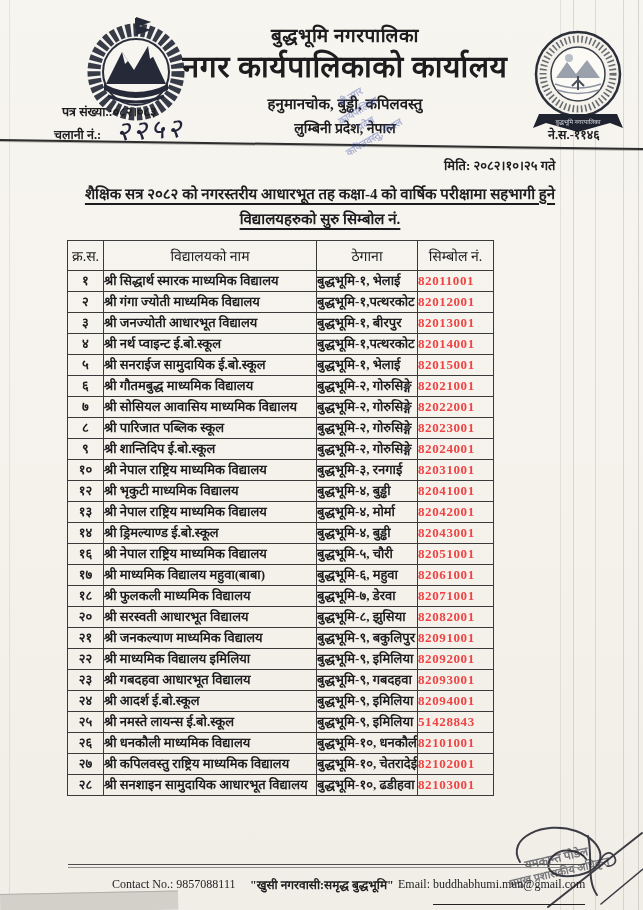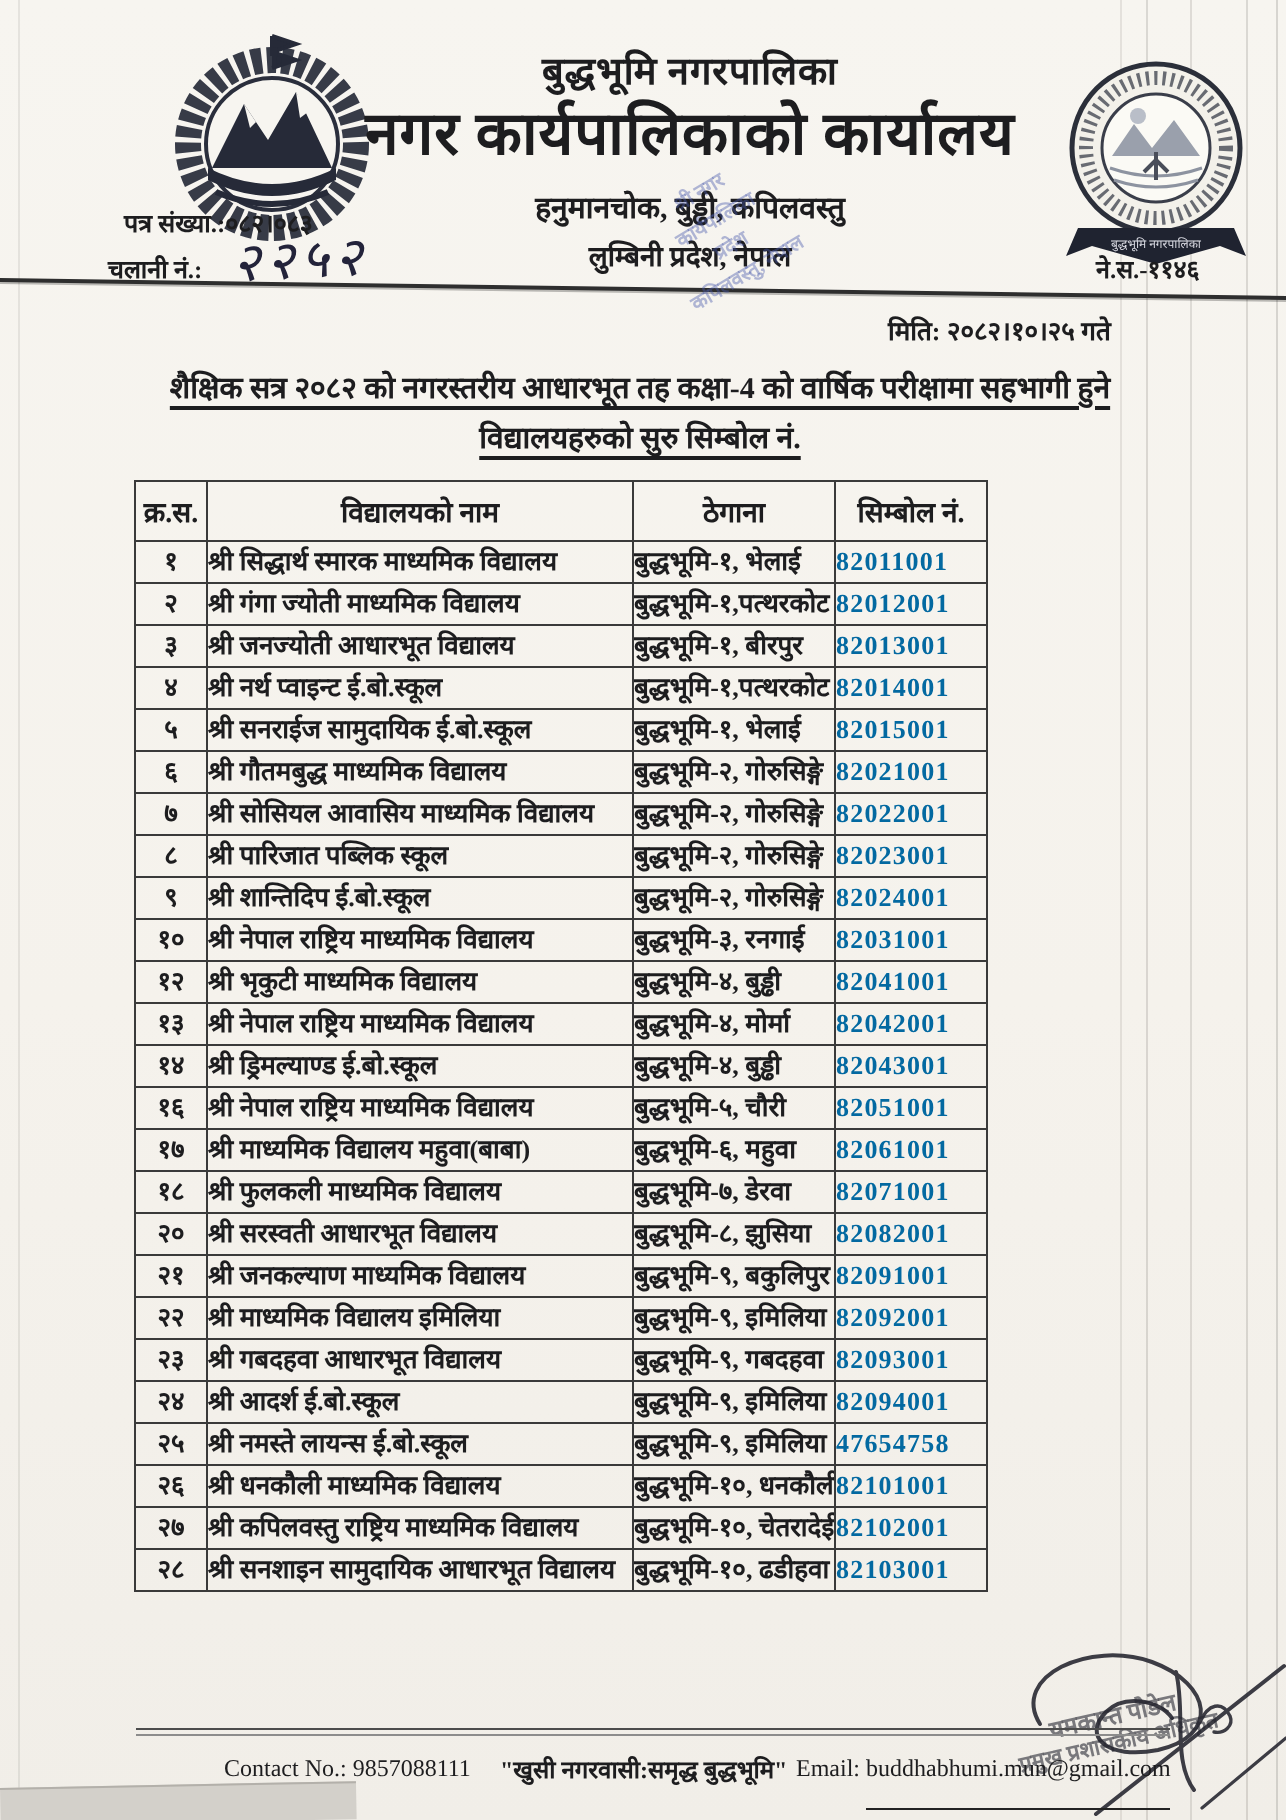--- a/index.html
+++ b/index.html
@@ -25,26 +25,26 @@
   .nesa{left:548px;top:126px;font-size:12.5px;}
   .miti{left:444px;top:156px;font-size:13px;}
   .rule-main{left:-4px;top:139px;width:652px;height:2px;background:#2e2e2e;transform:rotate(0.8deg);transform-origin:left center;box-shadow:0 1px 0 rgba(0,0,0,.25);}
   
   .subj1{left:20px;top:183px;width:600px;font-size:15px;}
   .subj2{left:20px;top:208px;width:600px;font-size:15px;}
   .underlined{text-decoration:underline;text-underline-offset:4px;text-decoration-thickness:1.5px;}
   
   table.schools{position:absolute;left:67px;top:240px;width:426px;border-collapse:collapse;table-layout:fixed;}
   table.schools th,table.schools td{border:1px solid #3a3a3a;overflow:hidden;white-space:nowrap;}
-  table.schools th{height:27px;font-size:14px;font-weight:700;text-align:center;}
+  table.schools th{height:27px;font-size:14px;font-weight:400;text-align:center;}
   table.schools td{height:20px;padding:0;font-size:13px;font-weight:600;line-height:20px;}
   td.col-sn{text-align:center;font-size:13px;}
   td.col-name{padding-left:9px;}
   td.col-address{padding-left:7px;}
-  td.col-symbol{padding-left:11px;font-weight:400;font-size:15px;letter-spacing:.6px;color:#0369a1;}
+  td.col-symbol{padding-left:11px;font-weight:400;font-size:15px;letter-spacing:.6px;color:#ef4444;}
   
   .blue-stamp{left:282px;top:86px;width:160px;transform:rotate(-31deg);color:rgba(74,90,172,.42);font-size:10px;font-weight:700;text-align:center;line-height:1.55;}
   .sig-stamp{left:468px;top:851px;width:180px;transform:rotate(-13deg);color:rgba(90,90,96,.8);text-align:center;line-height:1.25;}
   .sig-stamp .l1{font-size:12px;font-weight:700;}
   .sig-stamp .l2{font-size:11px;font-weight:700;}
   
   .rule-footer{left:68px;top:864px;width:517px;height:2px;border-top:1.6px solid #4c4c4c;border-bottom:1.6px solid #8c8c8c;background:transparent;}
   .f-contact{left:112px;top:877px;font-size:12px;}
   .f-motto{left:250px;top:876px;font-size:12px;font-weight:700;}
   .f-email{left:398px;top:877px;font-size:12px;}
@@ -252,21 +252,21 @@
       <tr>
         <td class="col-sn">२४</td>
         <td class="col-name">श्री आदर्श ई.बो.स्कूल</td>
         <td class="col-address">बुद्धभूमि-९, इमिलिया</td>
         <td class="col-symbol">82094001</td>
       </tr>
       <tr>
         <td class="col-sn">२५</td>
         <td class="col-name">श्री नमस्ते लायन्स ई.बो.स्कूल</td>
         <td class="col-address">बुद्धभूमि-९, इमिलिया</td>
-        <td class="col-symbol">47654758</td>
+        <td class="col-symbol">51428843</td>
       </tr>
       <tr>
         <td class="col-sn">२६</td>
         <td class="col-name">श्री धनकौली माध्यमिक विद्यालय</td>
         <td class="col-address">बुद्धभूमि-१०, धनकौली</td>
         <td class="col-symbol">82101001</td>
       </tr>
       <tr>
         <td class="col-sn">२७</td>
         <td class="col-name">श्री कपिलवस्तु राष्ट्रिय माध्यमिक विद्यालय</td>

